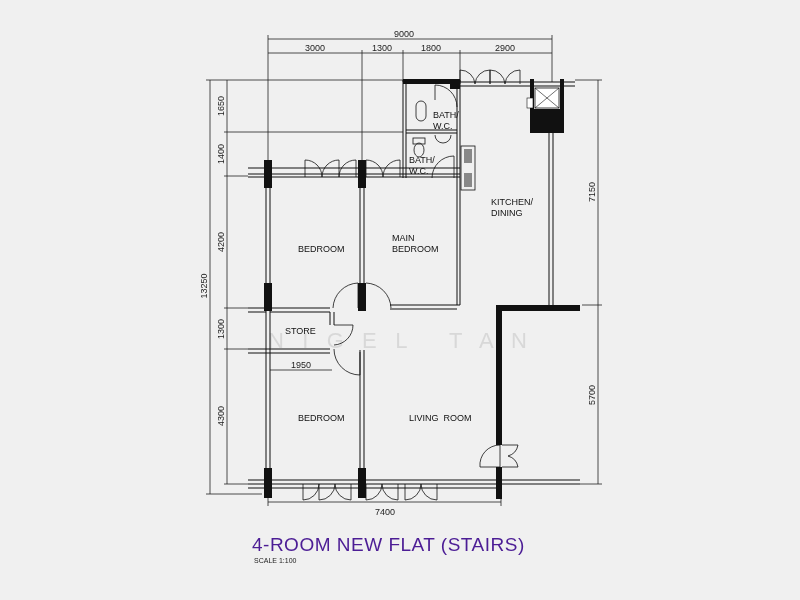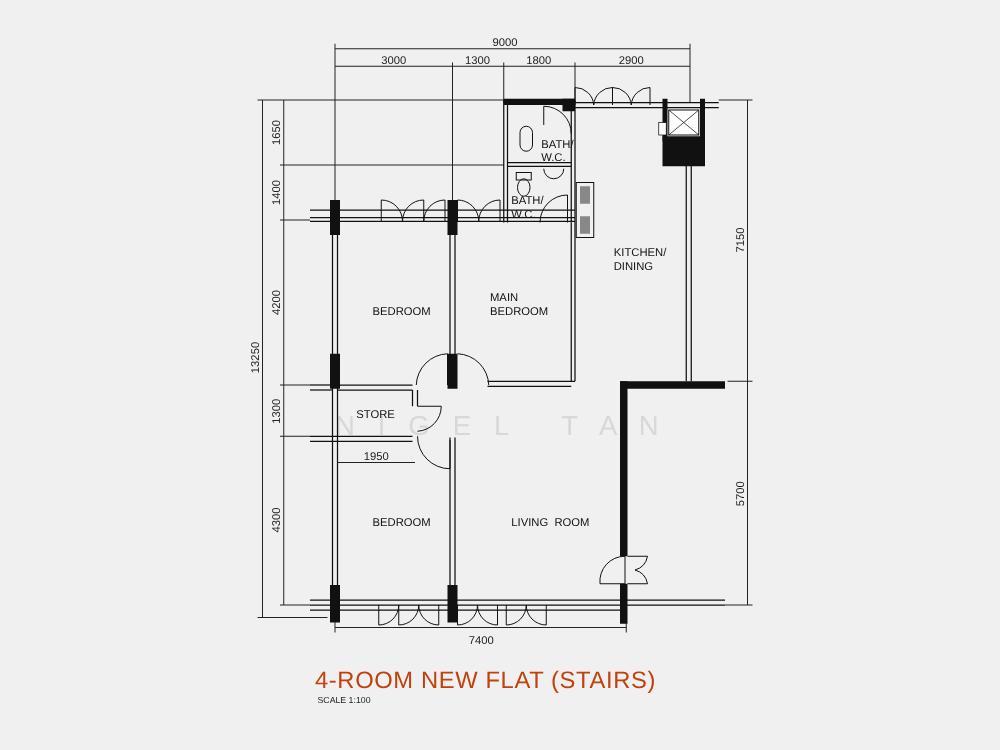--- a/index.html
+++ b/index.html
@@ -1,21 +1,21 @@
 <!DOCTYPE html>
 <html><head>
 <meta charset="utf-8">
 <style>
   html, body { margin: 0; padding: 0; background: #f0f0f0; }
   body { width: 800px; height: 600px; position: relative; overflow: hidden; font-family: "Liberation Sans", sans-serif; }
   svg { position: absolute; left: 0; top: 0; }
   .dim-text { font-family: "Liberation Sans", sans-serif; font-size: 9px; fill: #222; }
   .room-label { font-family: "Liberation Sans", sans-serif; font-size: 9px; fill: #111; }
   .watermark { font-family: "Liberation Sans", sans-serif; font-size: 22px; fill: #d8d8d8; }
-  .title { position: absolute; left: 252px; top: 534px; font-family: "Liberation Sans", sans-serif; font-size: 19px; color: #c2410c; letter-spacing: 0.5px; font-weight: 300; }
+  .title { position: absolute; left: 252px; top: 534px; font-family: "Liberation Sans", sans-serif; font-size: 19px; color: #4c1d95; letter-spacing: 0.5px; font-weight: 300; }
   .scale { position: absolute; left: 254px; top: 557px; font-family: "Liberation Sans", sans-serif; font-size: 7px; color: #222; }
 </style>
 </head>
 <body>
 
 <svg width="800" height="600" viewBox="0 0 800 600">
   <g stroke="#222" stroke-width="0.8" fill="none">
 
     <line x1="268" y1="39" x2="552" y2="39"></line>
     <line x1="268" y1="53" x2="552" y2="53"></line>

